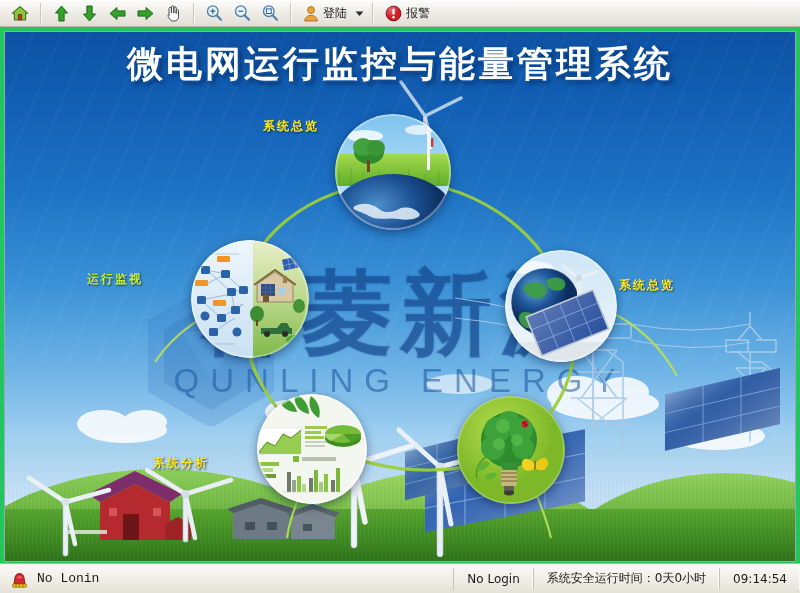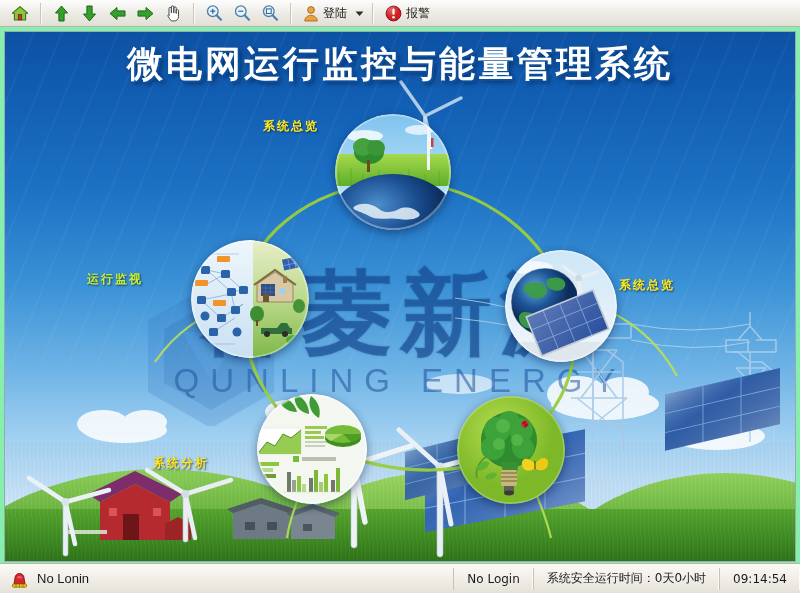--- a/index.html
+++ b/index.html
@@ -1,19 +1,19 @@
 <!DOCTYPE html>
 <html><head>
 <meta charset="utf-8">
 <style>
   html,body{margin:0;padding:0;background:#fff;}
   body{width:800px;height:593px;overflow:hidden;font-family:"Liberation Sans","DejaVu Sans",sans-serif;}
 
   .app{position:relative;width:800px;height:593px;box-sizing:border-box;
-       background:#86efac;}
+       background:#22c55e;}
 
   
   .toolbar{position:absolute;left:0;top:0;width:800px;height:27px;
            background:linear-gradient(#fdfdfd,#eceae3 55%,#e2dfd6);
            border-bottom:1px solid #b8b4a8;display:flex;align-items:center;
            padding-left:6px;box-sizing:border-box;}
   .tb-sep{width:1px;height:21px;background:#c9c5b8;margin:0 6px;
           box-shadow:1px 0 0 #fbfaf6;}
   .tb-btn{width:26px;height:23px;display:flex;align-items:center;justify-content:center;
           border:1px solid transparent;border-radius:3px;cursor:pointer;}
@@ -90,21 +90,21 @@
   .statusbar{position:absolute;left:0;bottom:0;width:800px;height:30px;
              background:linear-gradient(#fbfaf7,#efece5 60%,#e4e1d8);
              border-top:1px solid #b8b4a8;display:flex;align-items:center;
              box-sizing:border-box;}
   .sb-left{display:flex;align-items:center;gap:8px;padding-left:10px;flex:0 0 auto;}
   .sb-spacer{flex:1 1 auto;}
   .sb-cell{height:22px;display:flex;align-items:center;justify-content:center;
            padding:0 13px;font-size:12px;color:#1b1b1b;
            border-left:1px solid #c6c2b6;box-shadow:-1px 0 0 #fcfbf8 inset;
            font-family:"DejaVu Sans",sans-serif;white-space:nowrap;}
-  .sb-text{font-size:13px;color:#1b1b1b;font-family:Liberation Sans, sans-serif;}
+  .sb-text{font-size:13px;color:#1b1b1b;font-family:Liberation Mono, monospace;}
 </style>
 </head>
 <body>
 
 <div class="app">
 
   <div class="toolbar">
 
     <div class="tb-btn">
       <svg width="18" height="17" viewBox="0 0 18 17">

